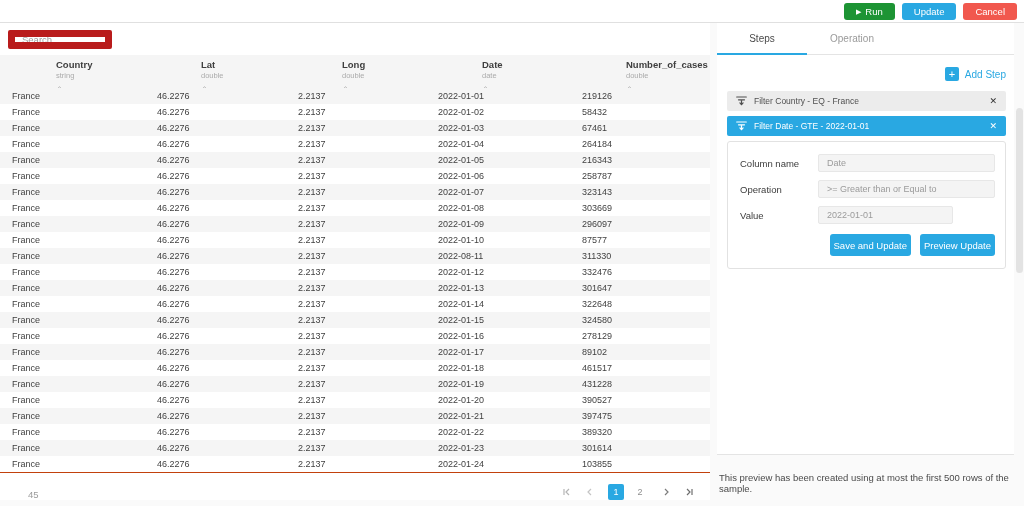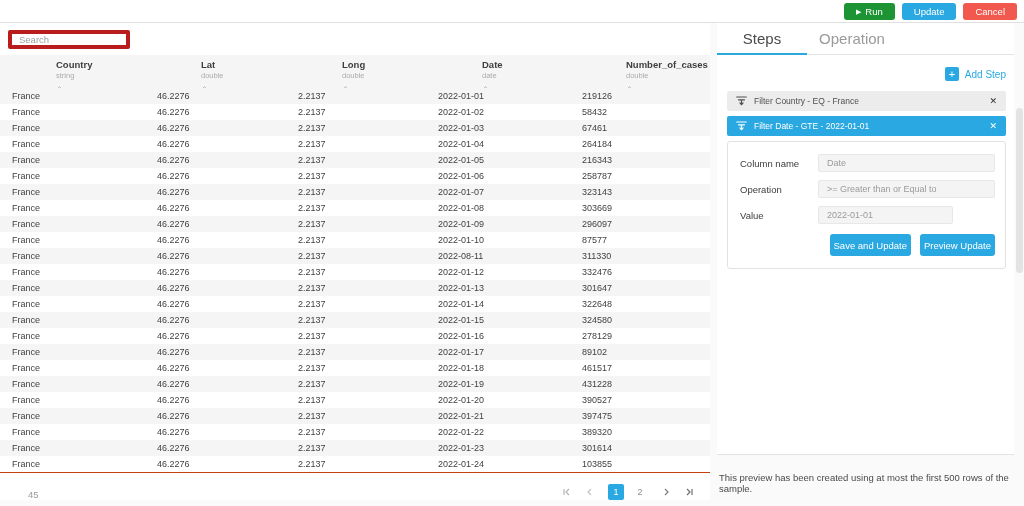--- a/index.html
+++ b/index.html
@@ -23,21 +23,21 @@
   
   .main{display:flex;height:483px;}
   .left{width:710px;height:477px;background:#FFF;display:flex;flex-direction:column;}
   .gap{width:7px;}
   .right{width:297px;height:483px;display:flex;flex-direction:column;}
   .scroll-track{width:10px;height:483px;position:relative;background:#FAFAFA;}
   .scroll-thumb{position:absolute;left:2px;top:85px;width:7px;height:165px;background:#E3E3E3;border-radius:4px;}
 
   
   .search-row{height:32px;display:flex;align-items:center;padding-left:8px;}
-  .search{width:122px;height:19px;border:4px solid #b91c1c;border-radius:2px;
+  .search{width:104px;height:19px;border:7px solid #b91c1c;border-radius:2px;
     font-size:9.5px;padding:0 7px;color:#555;outline:none;font-family:inherit;}
   .search::placeholder{color:#9E9E9E;}
 
   
   .grid-cols{display:grid;grid-template-columns:145px 141px 140px 144px 1fr;}
   .thead{height:33px;background:#F5F5F5;align-items:start;}
   .th{padding:4px 0 0 12px;cursor:pointer;margin-left:44px;}
   .th-name{font-size:9.5px;font-weight:bold;color:#3E3E3E;}
   .th-type{font-size:7.5px;color:#ABABAB;margin-top:1px;}
   .th-sort{color:#B4B4B4;height:9px;display:block;margin-top:1px;}
@@ -52,21 +52,21 @@
   .nav{display:flex;align-items:center;gap:13px;}
   .nav-icon{display:inline-flex;cursor:pointer;}
   .c-dim1{color:#B5B5B5;} .c-dim2{color:#C4C4C4;} .c-dark1{color:#7C7C7C;} .c-dark2{color:#6E6E6E;}
   .page{font-size:9px;color:#8F8F8F;min-width:16px;height:16px;display:inline-flex;
     align-items:center;justify-content:center;cursor:pointer;border-radius:2px;}
   .page.active{background:var(--accent,#29A8E2);color:#FFF;}
 
   
   .tabbar{height:32px;background:#FFF;border-bottom:1px solid #E4E4E4;display:flex;}
   .tab{width:90px;height:32px;display:flex;align-items:center;justify-content:center;
-    font-size:15px;color:#9A9A9A;cursor:pointer;border-bottom:2px solid transparent;}
+    font-size:10px;color:#9A9A9A;cursor:pointer;border-bottom:2px solid transparent;}
   .tab.active{color:#4A4A4A;border-bottom-color:var(--accent,#29A8E2);}
   .panel-body{background:#FFF;height:400px;border-bottom:1px solid #E4E4E4;padding:6px 8px 0 10px;}
   .addstep-row{display:flex;justify-content:flex-end;align-items:center;gap:6px;height:26px;margin-bottom:4px;}
   .plus-box{width:14px;height:14px;border-radius:2px;background:var(--accent,#29A8E2);color:#FFF;
     display:inline-flex;align-items:center;justify-content:center;font-size:11px;line-height:1;cursor:pointer;}
   .addstep-label{color:var(--accent,#29A8E2);font-size:10px;cursor:pointer;}
   .step{height:20px;border-radius:2px;background:#ECECEC;color:#4F4F4F;display:flex;
     align-items:center;padding:0 9px;margin-bottom:5px;font-size:8.5px;gap:7px;cursor:pointer;}
   .step-icon{display:inline-flex;color:#4F4F4F;}
   .step-close{margin-left:auto;font-size:9px;color:#333;cursor:pointer;}

